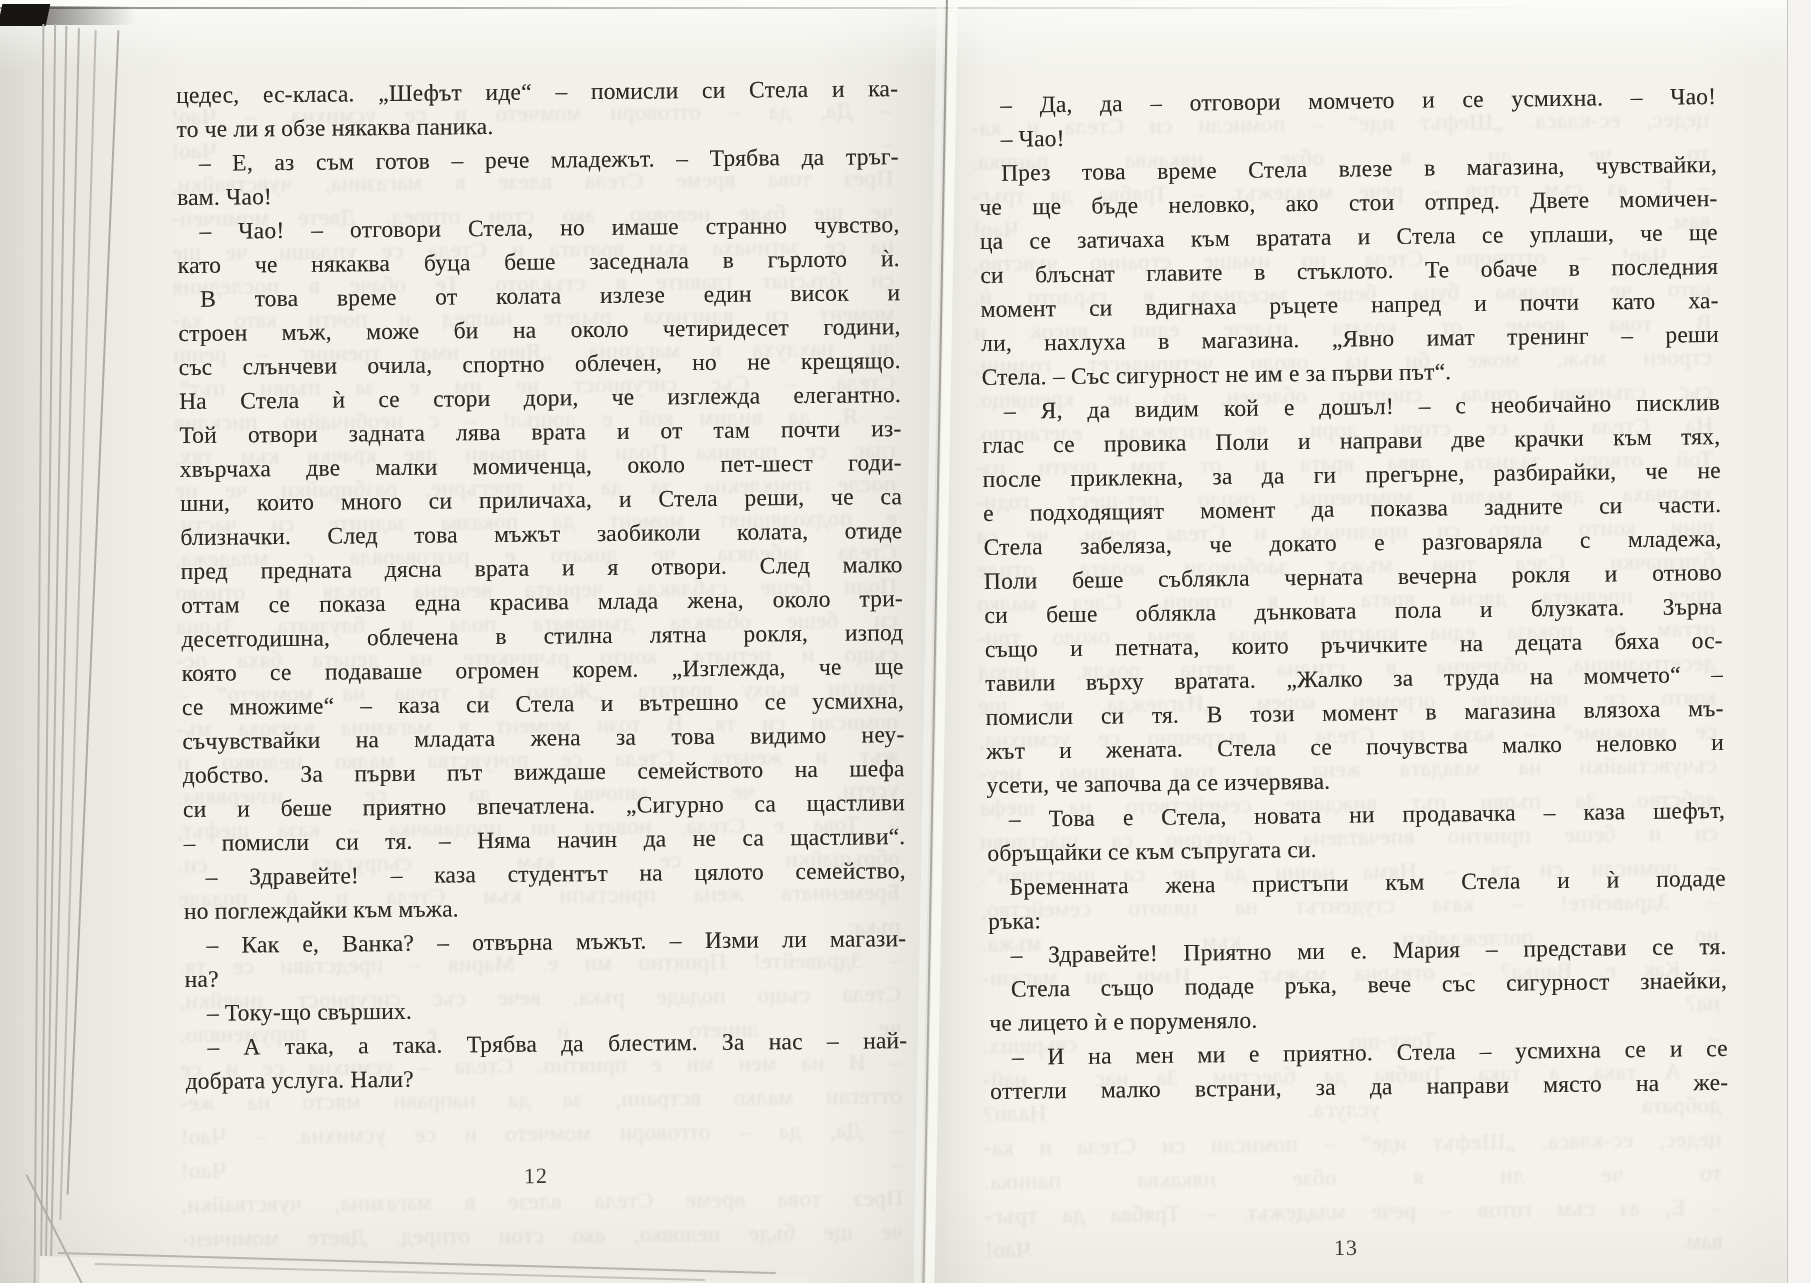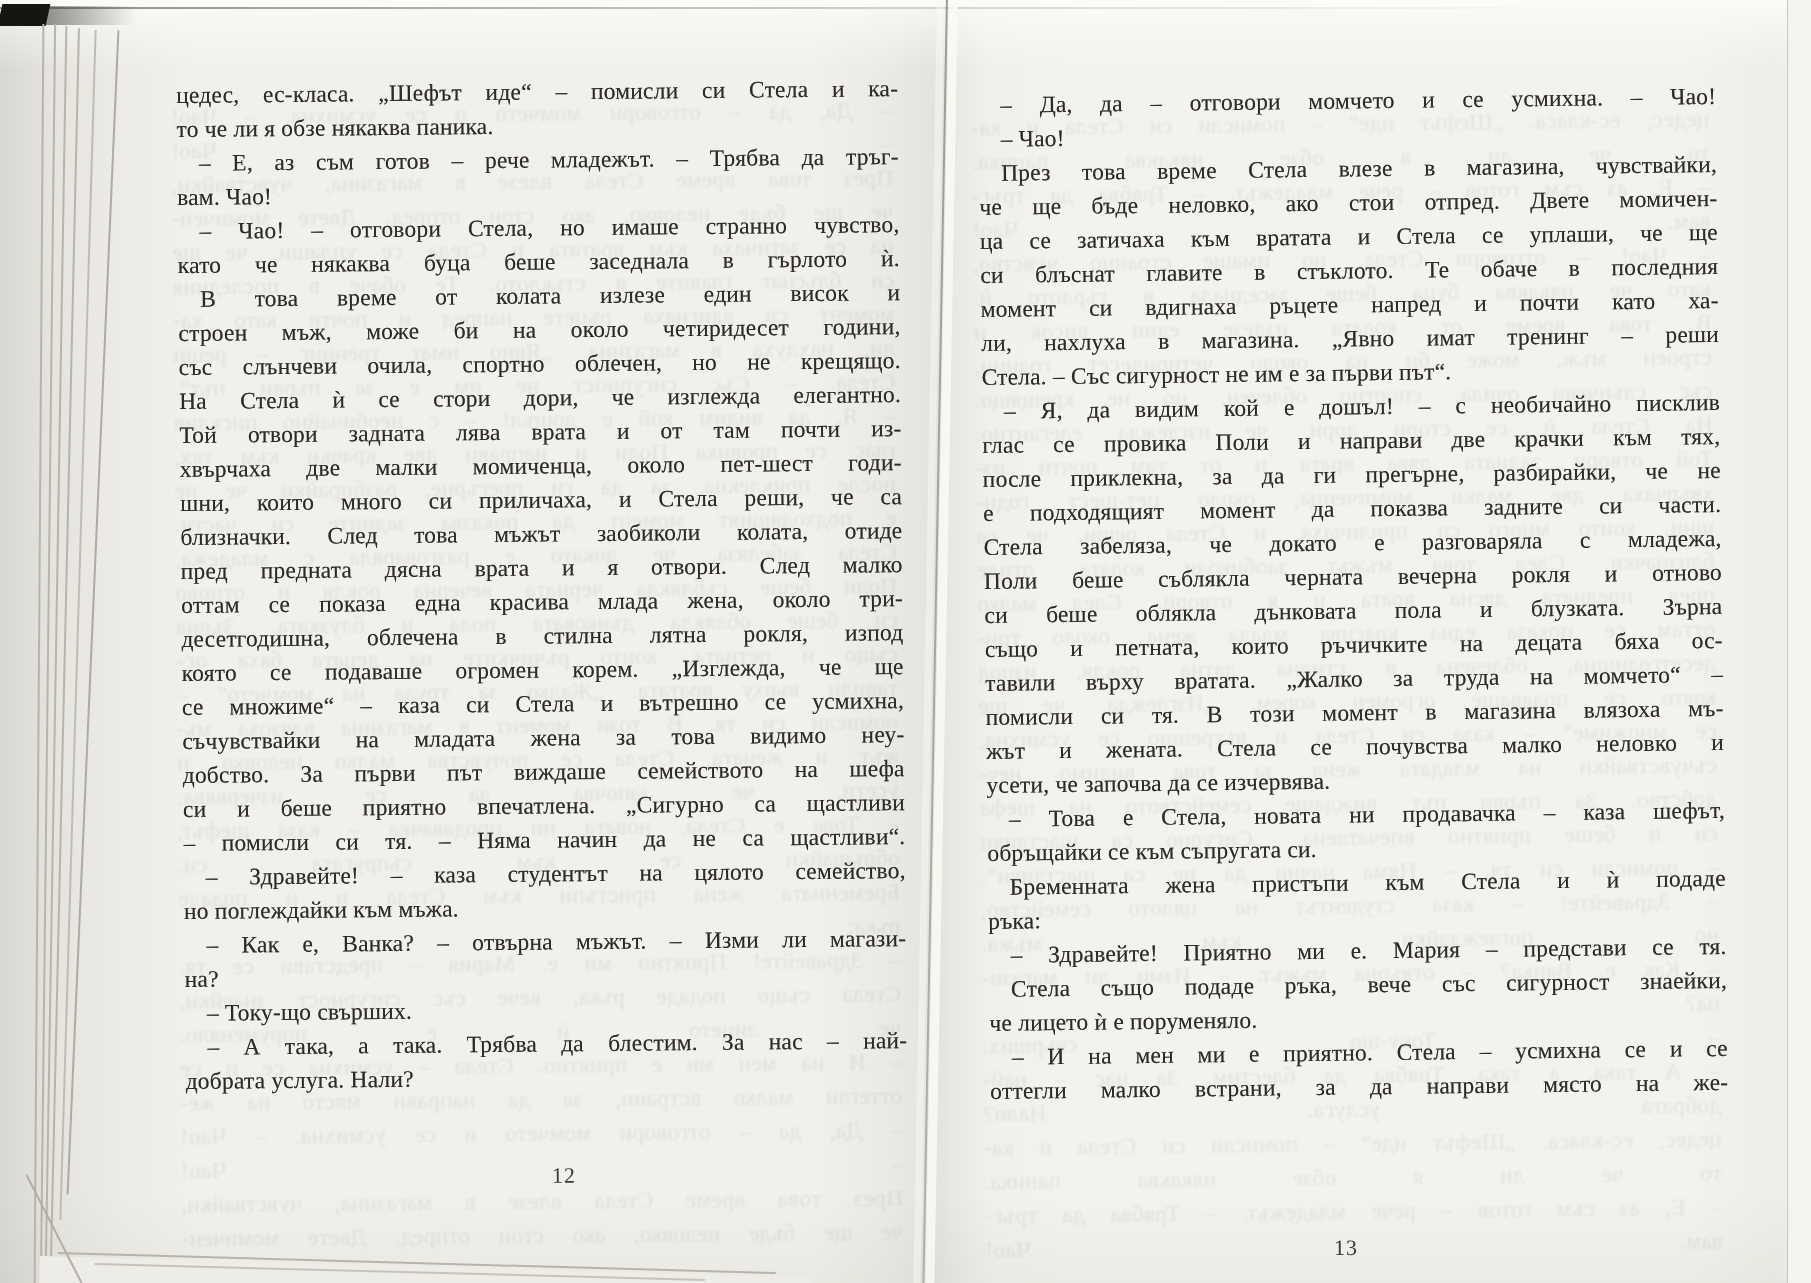--- a/index.html
+++ b/index.html
@@ -26,21 +26,21 @@
   .line.indent{padding-left:22px;}
   #left-text{left:176px;top:78px;width:722px;transform:rotate(-.55deg);transform-origin:0 0;}
   #right-text{left:978px;top:88px;width:738px;transform:rotate(-.7deg);transform-origin:0 0;}
   .ghost{opacity:.085;filter:blur(.8px);color:#3a3832;text-shadow:none;}
   #left-ghost{left:176px;top:96px;width:722px;transform:rotate(-.55deg) scaleX(-1);}
   #right-ghost{left:978px;top:106px;width:738px;transform:rotate(-.7deg) scaleX(-1);}
   .page-number{
     position:absolute;width:80px;text-align:center;
     font-size:22px;color:#3b3934;letter-spacing:1px;
   }
-  #pn-left{left:496px;top:1163px;transform:rotate(-.6deg);text-align:right;}
+  #pn-left{left:496px;top:1163px;transform:rotate(-.6deg);}
   #pn-right{left:1306px;top:1235px;transform:rotate(-.5deg);}
 
   
   .artifact{position:absolute;}
   #top-strip{left:0;top:0;width:1811px;height:7px;background:#fbfbf8;}
   #top-strip-line{left:0;top:7px;width:1560px;height:2px;
     background:linear-gradient(90deg,rgba(125,123,117,.85),rgba(125,123,117,.25) 65%,rgba(125,123,117,0));}
   #cover-fade{left:26px;top:6px;width:110px;height:19px;
     background:linear-gradient(90deg,rgba(55,53,49,.65),rgba(55,53,49,0));}
   #cover-corner{left:0;top:4px;width:48px;height:22px;background:#161512;transform:skewX(-12deg);}

